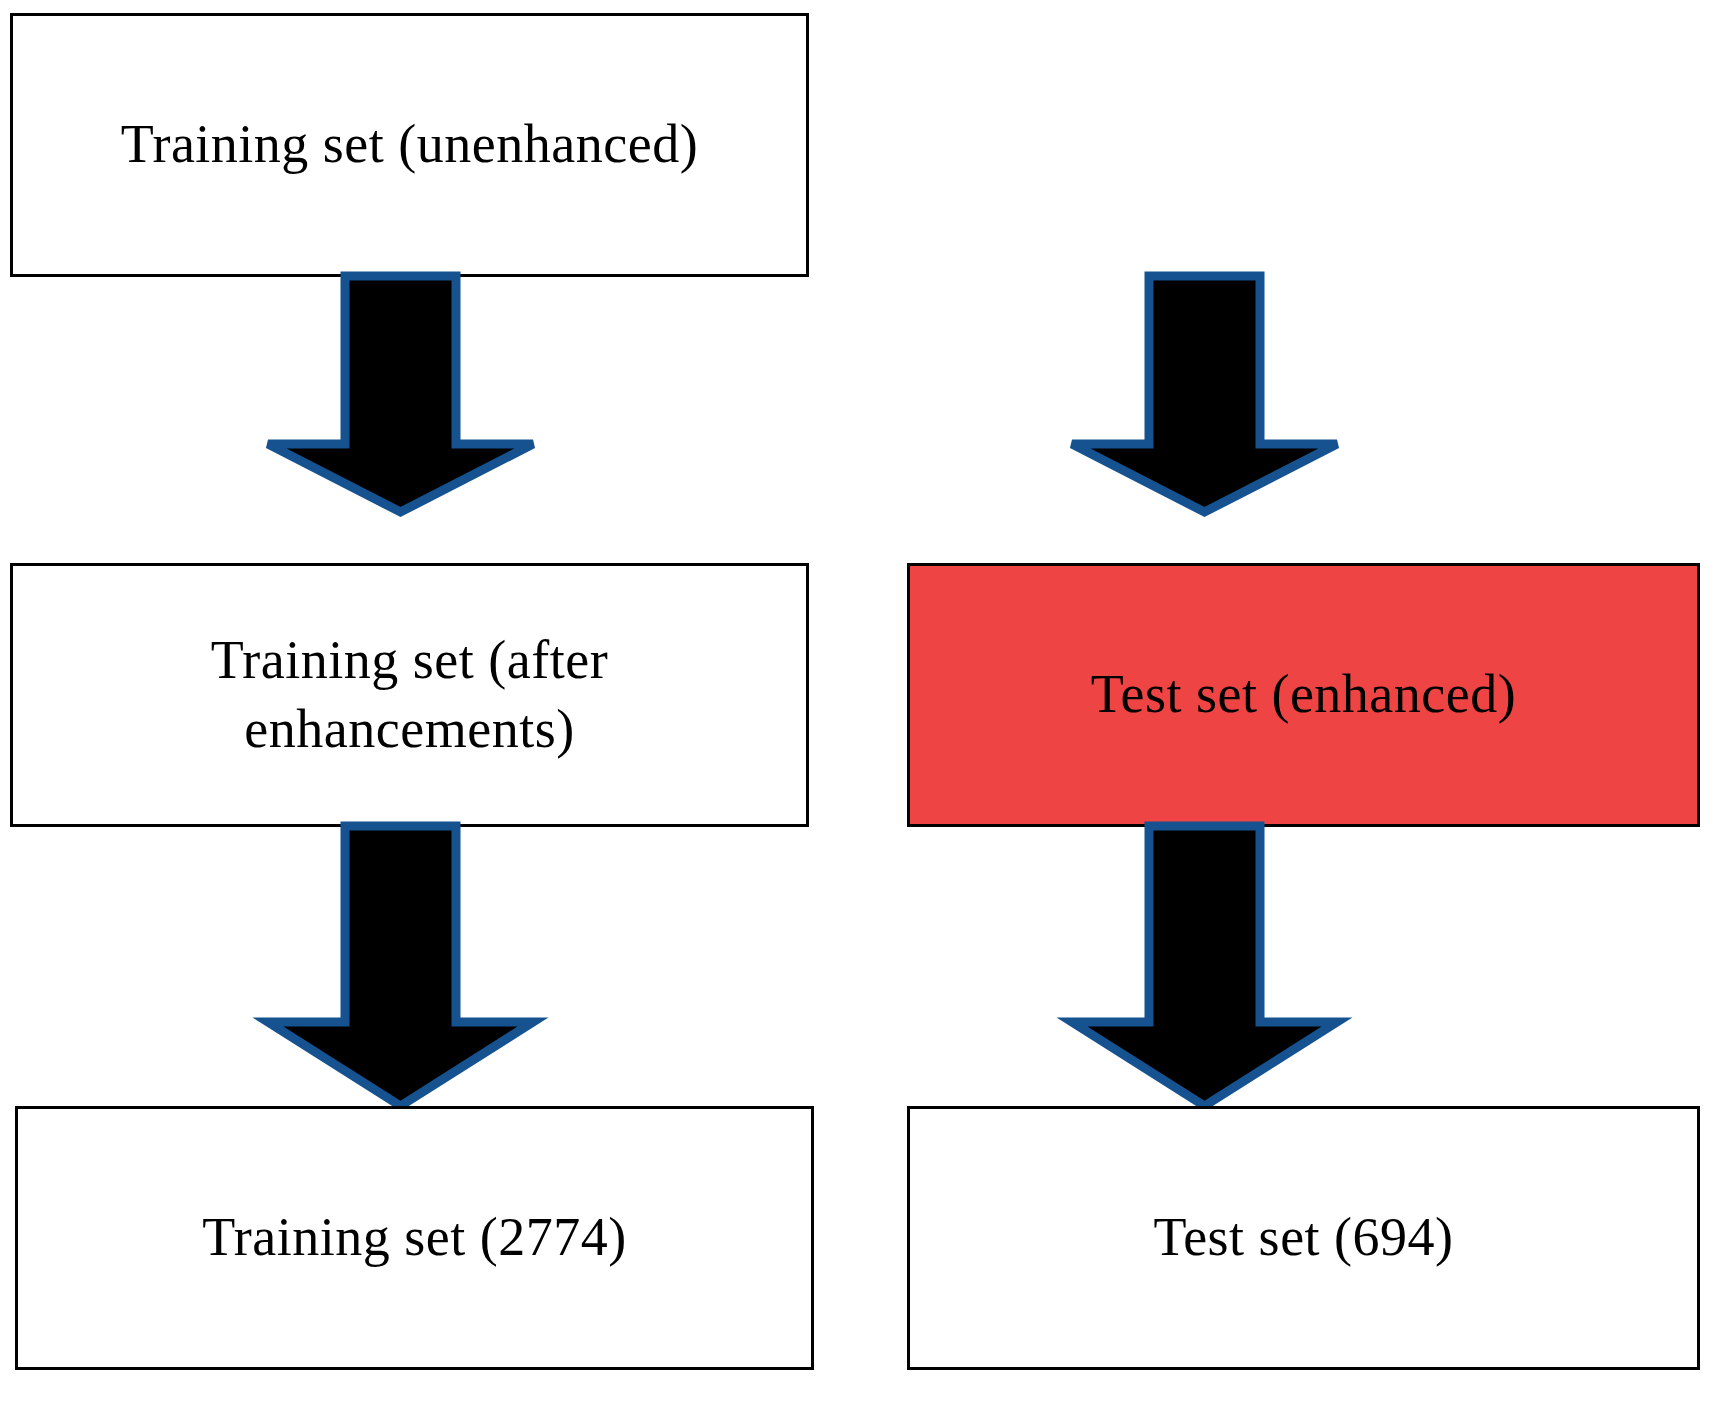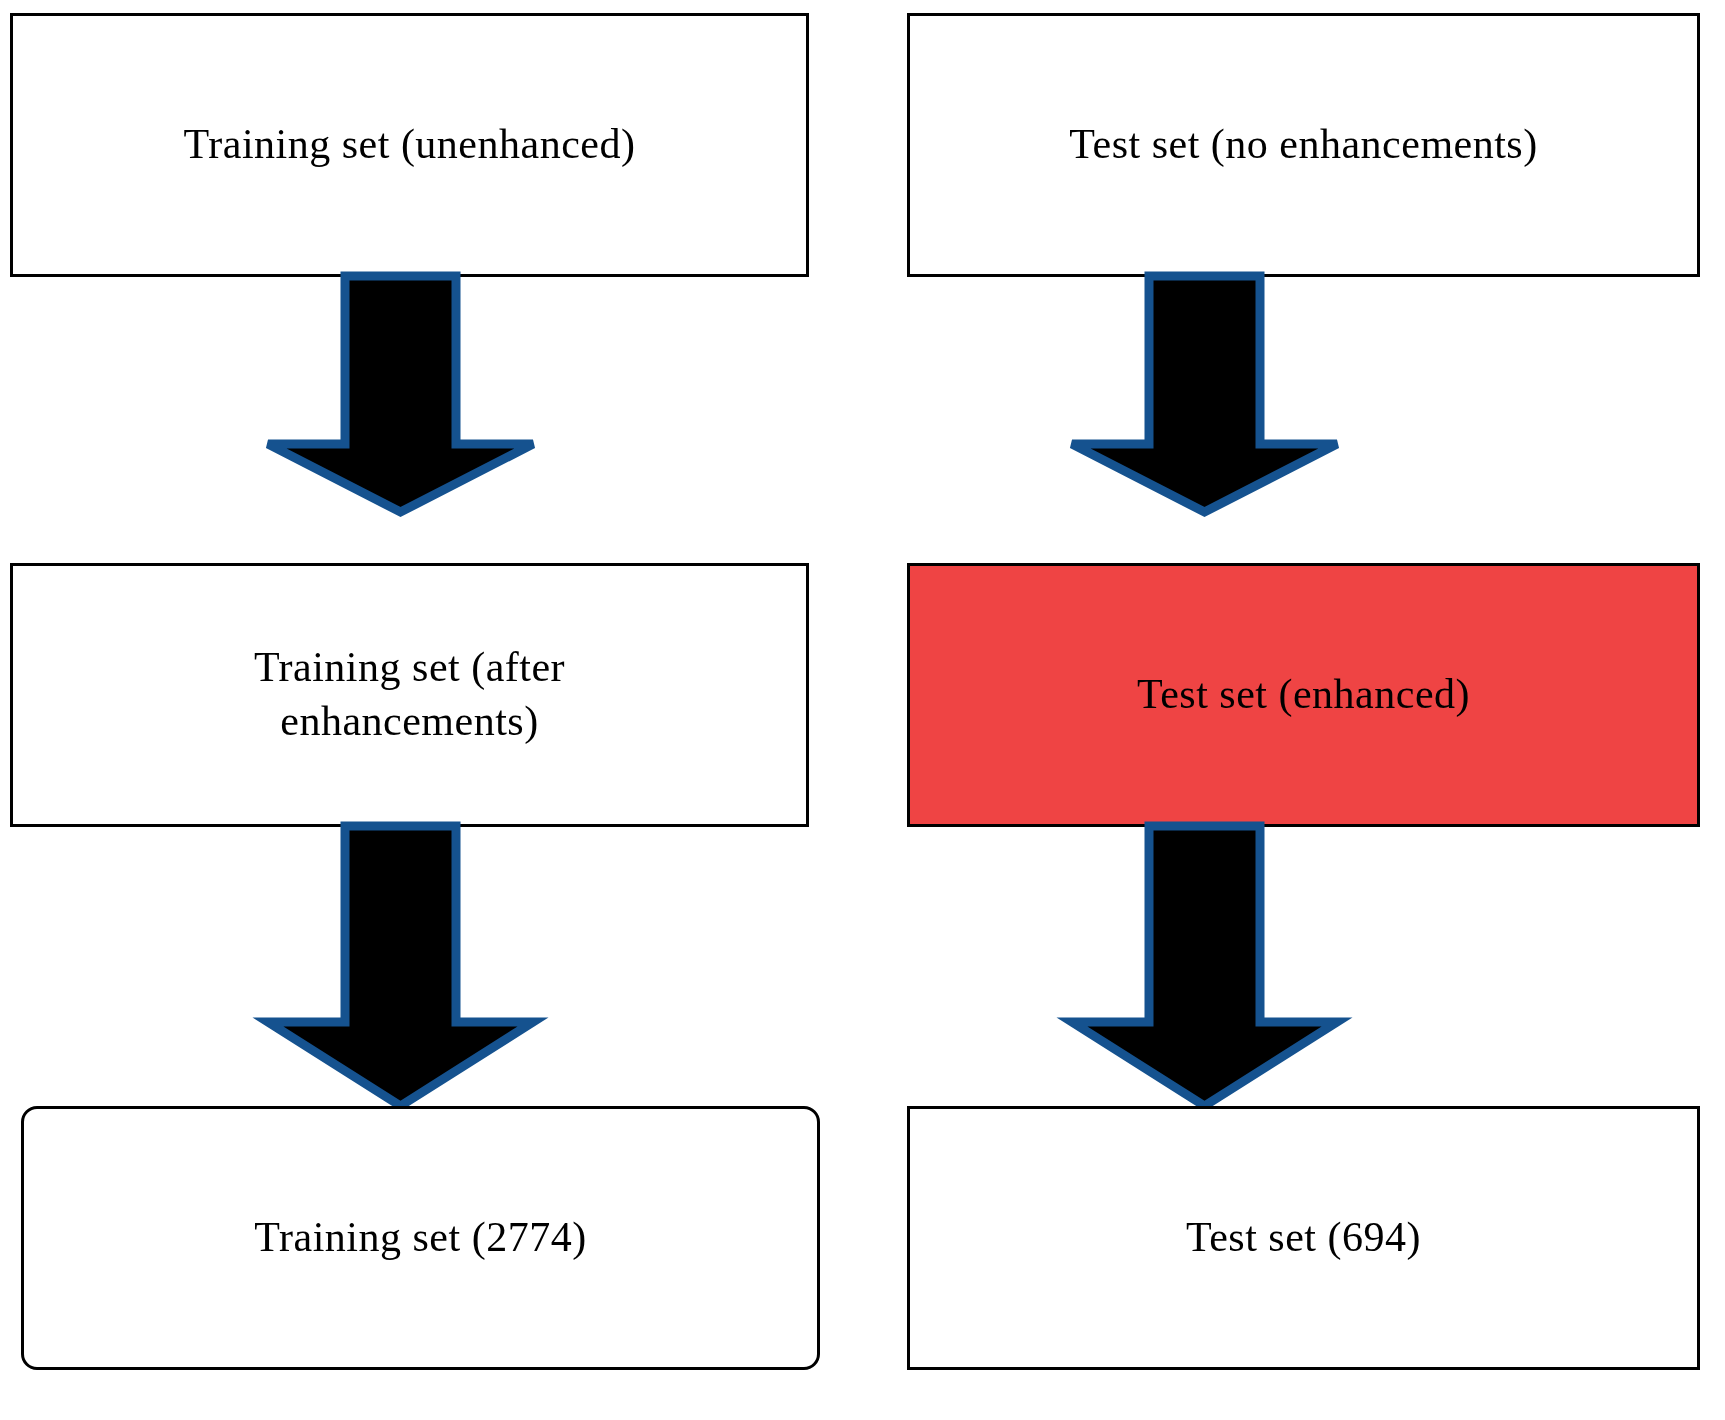--- a/index.html
+++ b/index.html
@@ -23,21 +23,21 @@
     box-sizing: border-box;
     background: #ffffff;
     border: 3px solid #000000;
     display: flex;
     align-items: center;
     justify-content: center;
     text-align: center;
   }
   .node-label {
     font-family: "Liberation Serif", "DejaVu Serif", serif;
-    font-size: 42px;
+    font-size: 54px;
     line-height: 1.28;
     color: #000000;
     letter-spacing: 0.5px;
     white-space: pre-line;
     padding: 0 18px;
   }
   .arrow {
     position: absolute;
     overflow: visible;
   }
@@ -47,21 +47,21 @@
   }
   .arrow-shape {
     fill: #000000;
     stroke: #15528F;
     stroke-width: 9;
     stroke-linejoin: miter;
   }
   
   #box-train-1 { left: 10px;  top: 13px;   width: 799px; height: 264px; }
   #box-train-2 { left: 10px;  top: 563px;  width: 799px; height: 264px; }
-  #box-train-3 { left: 21px;  top: 1106px; width: 799px; height: 264px; border-radius: 16px; }
+  #box-train-3 { left: 15px;  top: 1106px; width: 799px; height: 264px; }
   
   #box-test-1  { left: 907px; top: 13px;   width: 793px; height: 264px; }
   #box-test-2  { left: 907px; top: 563px;  width: 793px; height: 264px; }
   #box-test-3  { left: 907px; top: 1106px; width: 793px; height: 264px; }
   
   #arrow-train-1 { left: 263px; top: 276px;  width: 275px; height: 240px; }
   #arrow-train-2 { left: 263px; top: 826px;  width: 275px; height: 284px; }
   #arrow-test-1  { left: 1067px; top: 276px; width: 275px; height: 240px; }
   #arrow-test-2  { left: 1067px; top: 826px; width: 275px; height: 284px; }
 </style>
@@ -88,23 +88,20 @@
   <div class="arrow" id="arrow-train-2">
     <svg viewBox="0 0 275 284" width="275" height="284" aria-hidden="true">
       <polygon class="arrow-shape" points="82,0 193,0 193,196 270,196 137.5,280 5,196 82,196" style="fill: rgb(0, 0, 0); stroke: rgb(21, 82, 143);"></polygon>
     </svg>
   </div>
 
   <div class="node-box" id="box-train-3" style="border-color: rgb(0, 0, 0); background: rgb(255, 255, 255);">
     <span class="node-label">Training set (2774)</span>
   </div>
 
-  <div class="node-box" id="box-test-1" style="border-color: rgb(0, 0, 0); background: rgb(255, 255, 255);">
-    <span class="node-label">Test set (no enhancements)</span>
-  </div>
 
   <div class="arrow" id="arrow-test-1">
     <svg viewBox="0 0 275 240" width="275" height="240" aria-hidden="true">
       <polygon class="arrow-shape" points="82,0 193,0 193,168 270,168 137.5,236 5,168 82,168" style="fill: rgb(0, 0, 0); stroke: rgb(21, 82, 143);"></polygon>
     </svg>
   </div>
 
   <div class="node-box" id="box-test-2" style="border-color: rgb(0, 0, 0); background: #ef4444;">
     <span class="node-label">Test set (enhanced)</span>
   </div>

